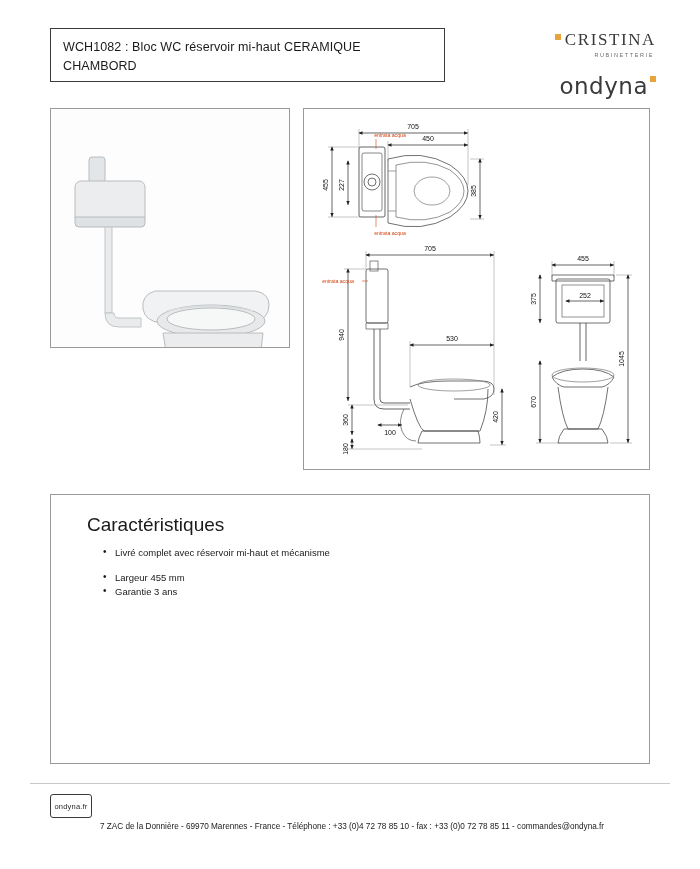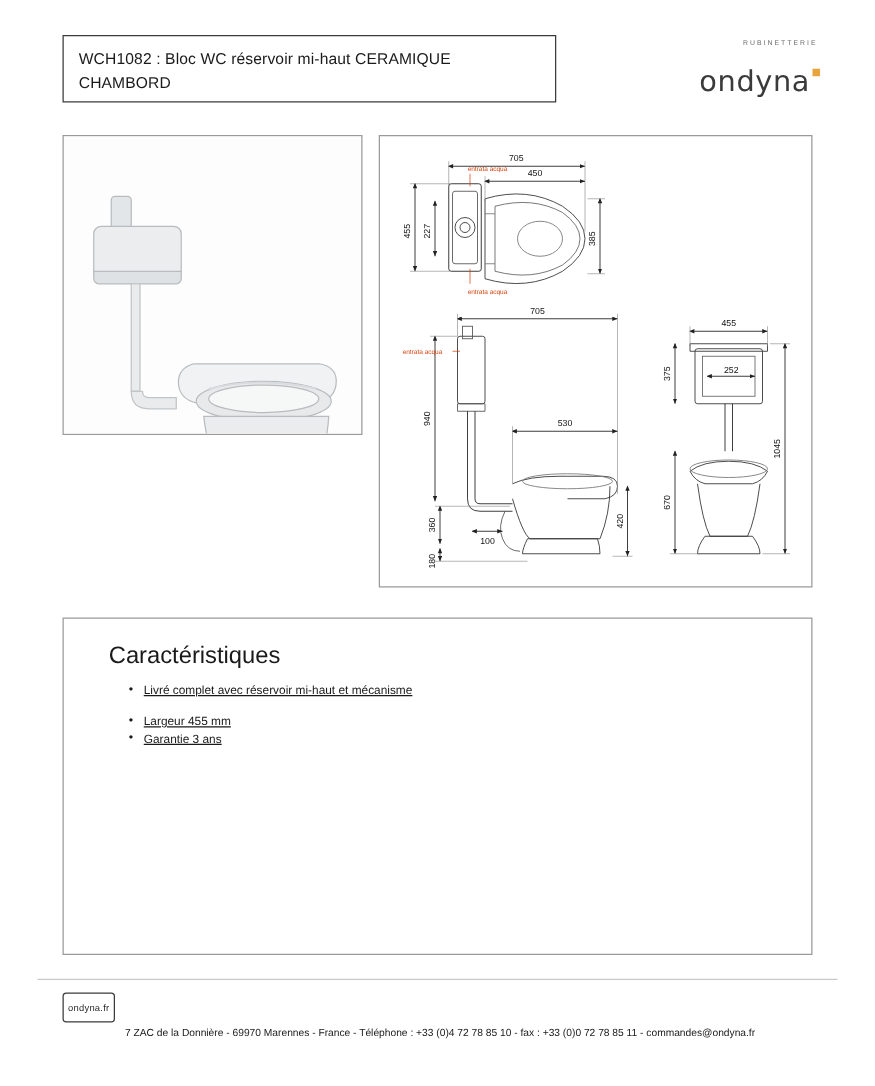--- a/index.html
+++ b/index.html
@@ -124,21 +124,20 @@
     padding: 0;
     list-style: none;
   }
   .char-list li {
     font-size: 9.5px;
     line-height: 13px;
     color: #1a1a1a;
     position: relative;
     padding-left: 12px;
     margin-bottom: 1px;
-    text-decoration: underline;
   }
   .char-list li::before {
     content: "\2022";
     position: absolute;
     left: 0; top: -1px;
     font-size: 10px;
     color: #1a1a1a;
   }
   .char-list li.gap { margin-top: 12px; }
 
@@ -180,20 +179,21 @@
 </head>
 <body>
 
 <div class="page">
 
   <div class="title-box">
     <div class="title-text">WCH1082 : Bloc WC réservoir mi-haut CERAMIQUE CHAMBORD</div>
   </div>
 
   <div class="brand">
+    <div class="brand-cristina"><span class="brand-square"></span><span>CRISTINA</span></div>
     <div class="brand-sub">RUBINETTERIE</div>
     <div class="brand-ondyna"><span>ondyna</span><span class="dot"></span></div>
   </div>
 
   <div class="photo-box">
     <svg class="photo-svg" width="238" height="238" viewBox="0 0 238 238">
       <rect x="0" y="0" width="238" height="238" fill="#fdfdfd"></rect>
 
       <g stroke="#b9bcbe" stroke-width="1" fill="#eceeef">
         <rect x="38" y="48" width="16" height="26" rx="3" fill="#e3e6e8"></rect>

